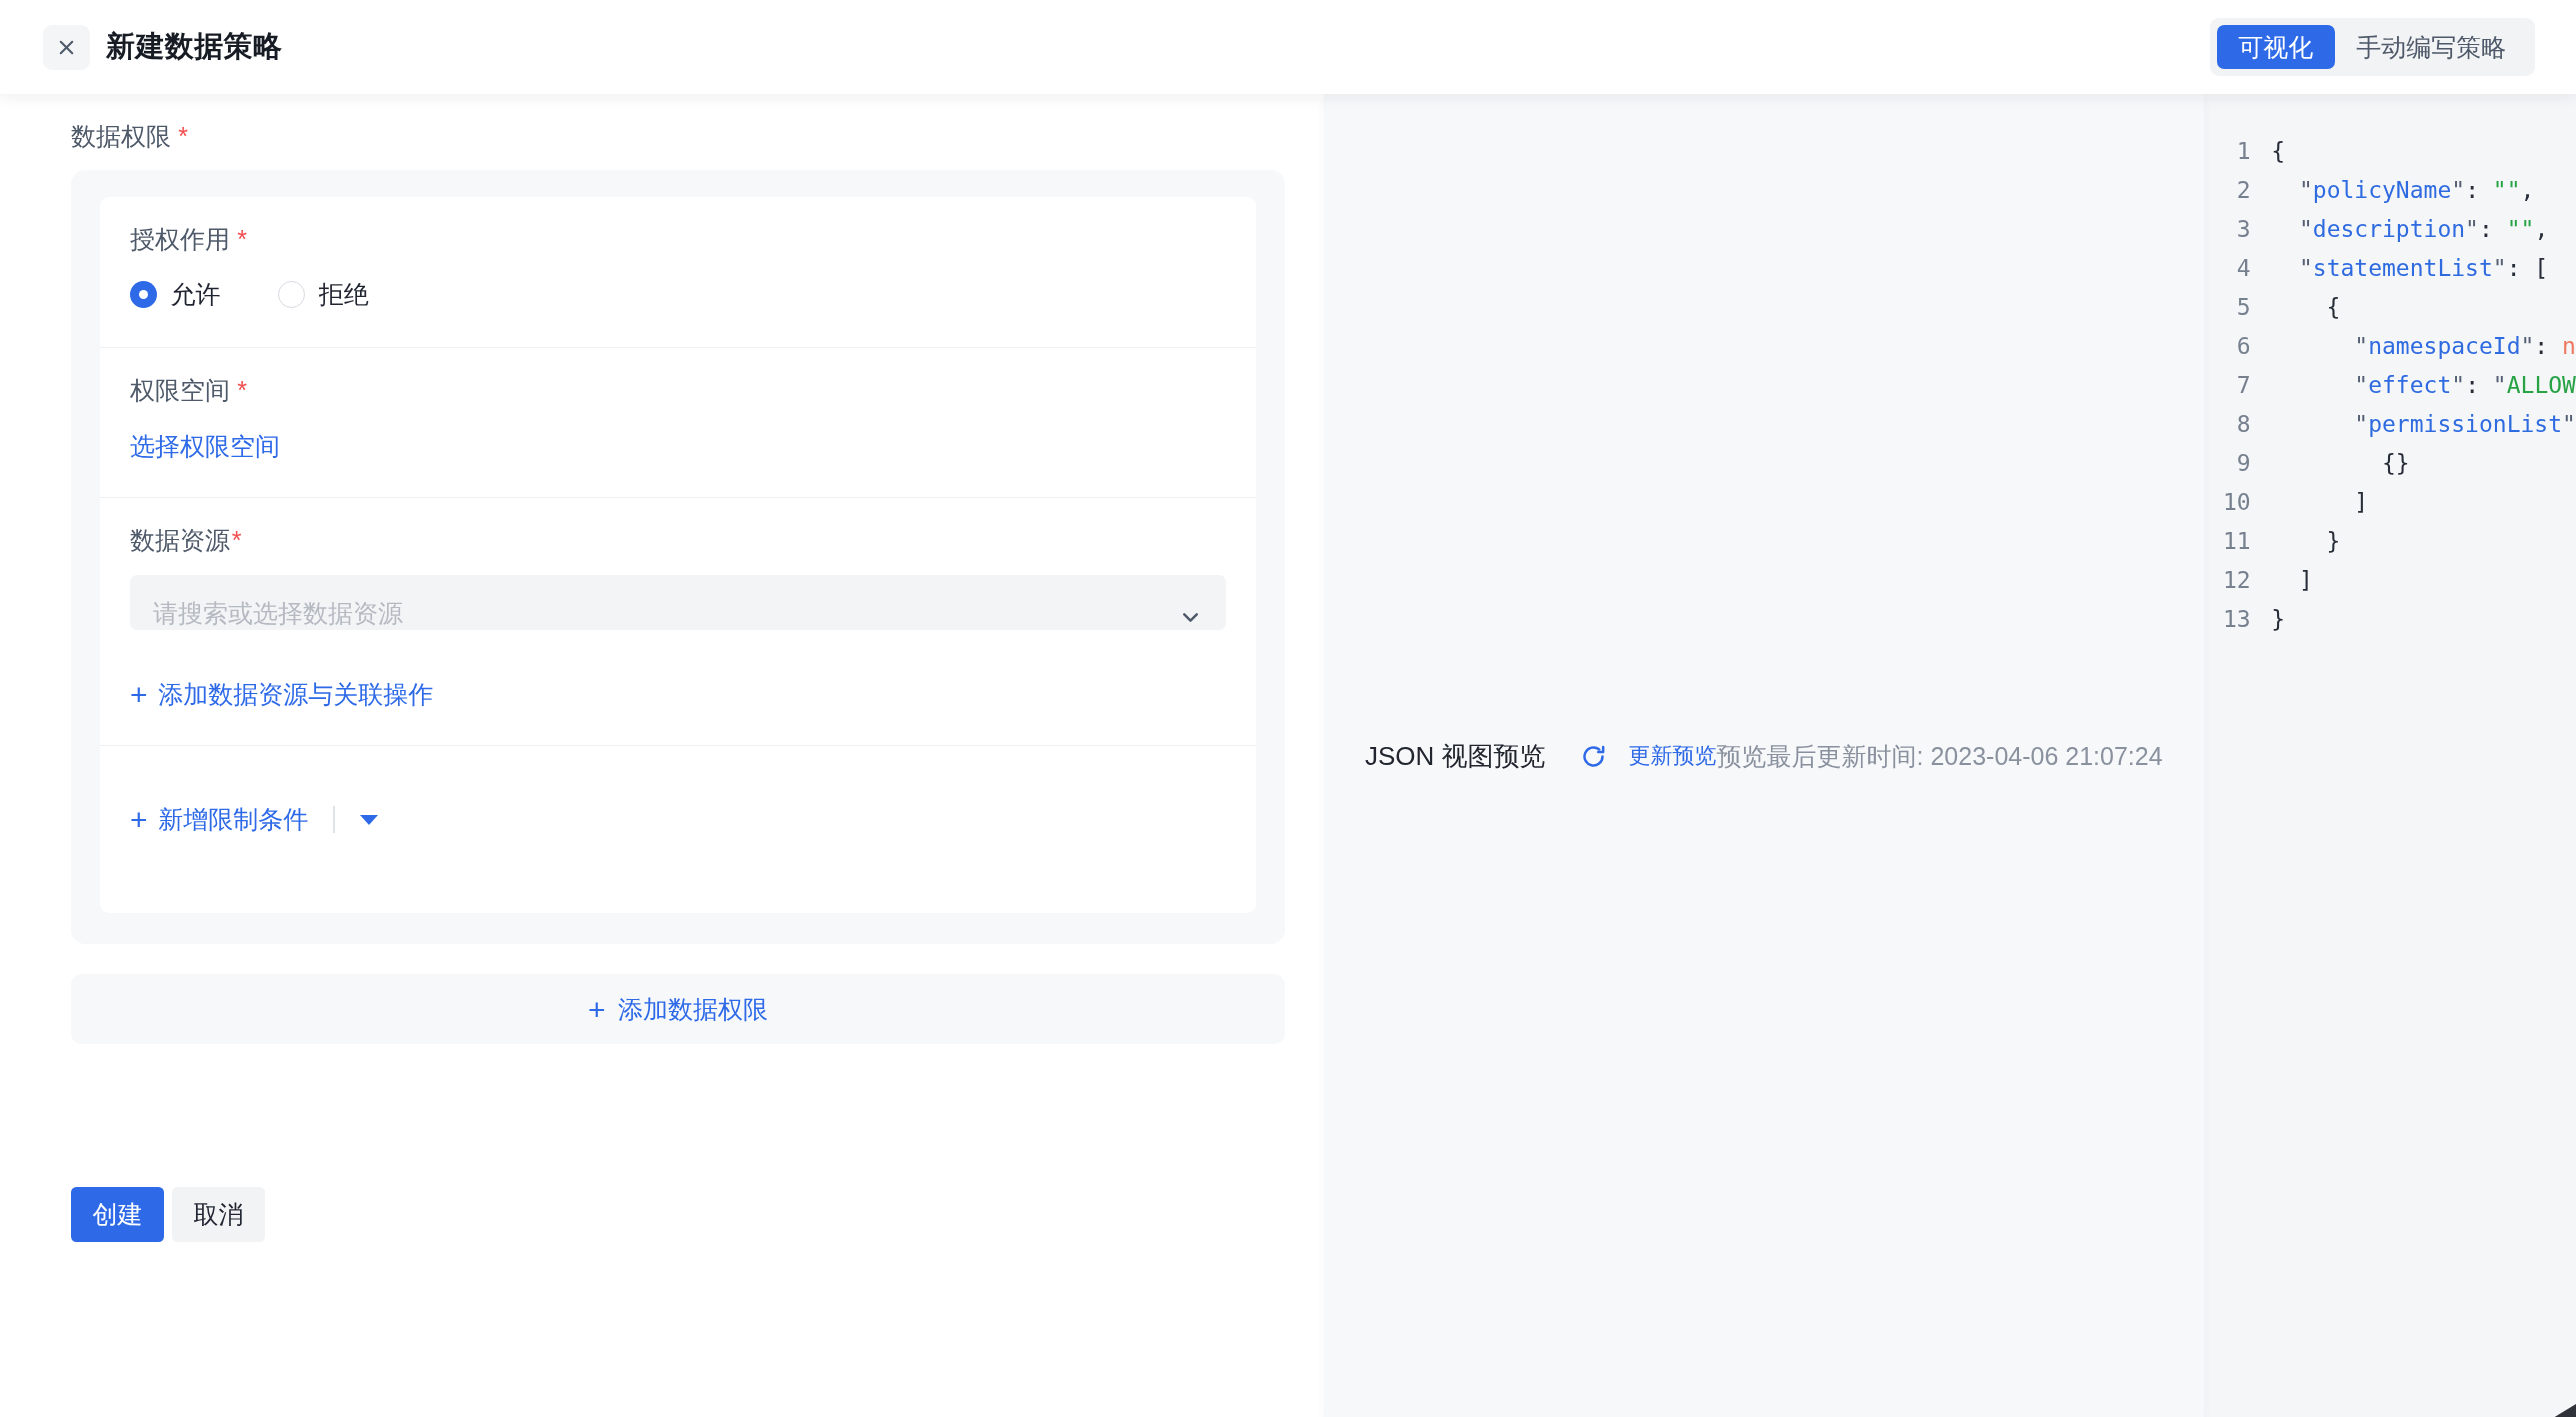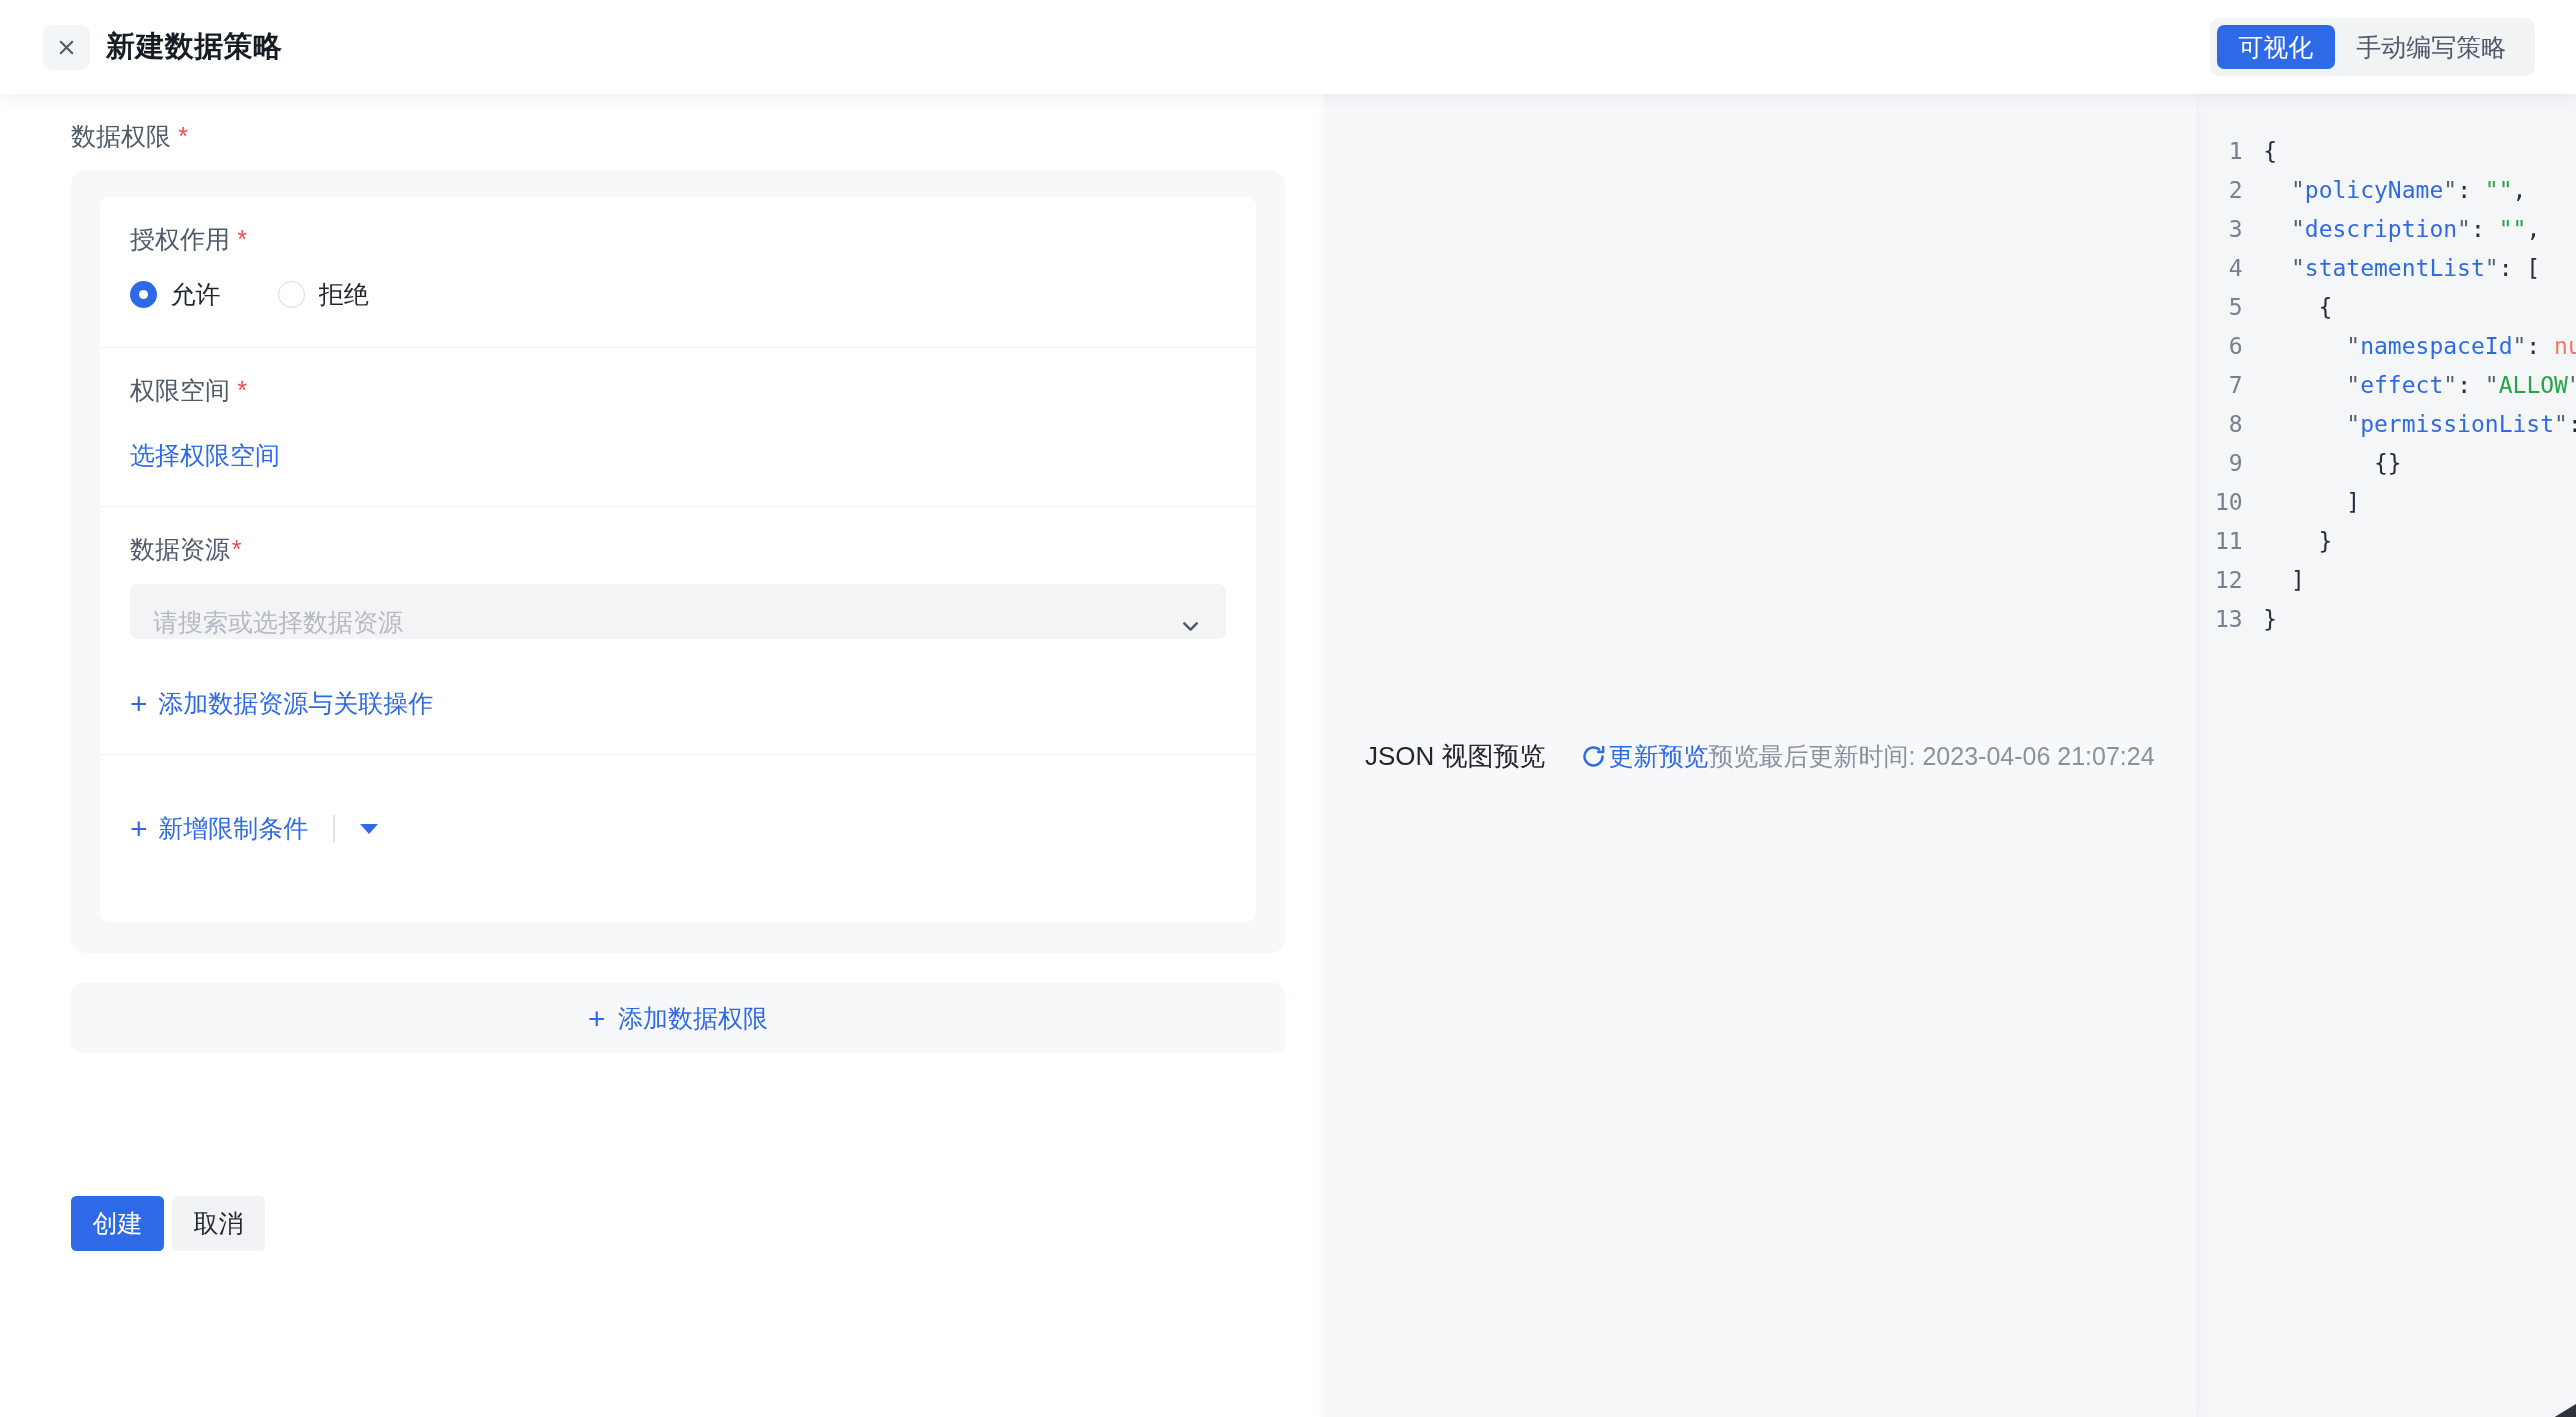--- a/index.html
+++ b/index.html
@@ -49,21 +49,21 @@
 
   .radio-row{margin-top:25px;display:flex;align-items:center;gap:58px;}
   .radio{display:flex;align-items:center;gap:13.4px;font-size:25px;color:var(--text-dark);cursor:pointer;}
   .radio-dot{width:27px;height:27px;border-radius:50%;flex:0 0 auto;position:relative;}
   .radio-dot.checked{background:var(--accent);}
   .radio-dot.checked::after{content:"";position:absolute;left:50%;top:50%;width:9px;height:9px;margin:-4.5px 0 0 -4.5px;border-radius:50%;background:#fff;}
   .radio-dot.unchecked{background:#fff;border:1.8px solid #d6d9e0;}
 
   .link{color:var(--accent);font-size:25px;display:inline-flex;align-items:center;cursor:pointer;line-height:29px;}
   .plus{font-size:30px;line-height:29px;margin-right:10.7px;font-weight:400;}
-  .ns-link{margin-top:37px;}
+  .ns-link{margin-top:28px;}
 
   .select{margin-top:21.5px;height:55px;background:#f3f4f6;border-radius:7.2px;display:flex;align-items:flex-end;padding:0 23px;cursor:pointer;}
   .select .ph{flex:1;font-size:25px;color:var(--placeholder);}
   .add-res-row{margin-top:50px;}
 
   .sec-cond{padding:23px 30px 79px;}
   .cond-row{margin-top:36px;display:flex;align-items:center;}
   .vdiv{width:1.8px;height:27px;background:#e0e3ea;margin:0 25px;}
   .caret-down{width:0;height:0;border-left:9px solid transparent;border-right:9px solid transparent;border-top:10.7px solid var(--accent);cursor:pointer;}
 
@@ -71,21 +71,21 @@
   .add-perm-bar .plus{margin-right:12.5px;}
 
   .actions{margin-top:143px;display:flex;gap:8px;}
   .btn{height:55px;min-width:73px;padding:0 21.5px;border:none;border-radius:5.4px;font-size:25px;display:flex;align-items:center;justify-content:center;cursor:pointer;font-family:inherit;}
   .btn-primary{background:var(--accent);color:#fff;}
   .btn-default{background:var(--control-gray);color:var(--text-dark);}
 
   
   .preview-header{flex:0 0 101px;display:flex;align-items:center;padding:0 41px;background:#f7f8fa;box-shadow:0 3.6px 9px rgba(50,60,90,.05);position:relative;z-index:2;}
   .preview-title{font-size:26px;color:#20252e;white-space:nowrap;}
-  .refresh-link{margin-left:34px;display:flex;align-items:center;gap:2px;font-size:25px;color:var(--accent);cursor:pointer;white-space:nowrap;}
+  .refresh-link{margin-left:34px;display:flex;align-items:center;gap:22px;font-size:22px;color:var(--accent);cursor:pointer;white-space:nowrap;}
   .updated{margin-left:auto;font-size:25px;color:var(--text-muted);white-space:nowrap;}
 
   .code-area{flex:1;padding-top:38px;font-family:"DejaVu Sans Mono","Liberation Mono",monospace;font-size:23px;overflow:hidden;}
   .code-line{display:flex;line-height:39px;}
   .ln{flex:0 0 47px;text-align:right;color:var(--code-linenum);user-select:none;}
   .code{margin-left:20.6px;white-space:pre;}
   .tok-p{color:var(--code-punct);}
   .tok-q{color:var(--code-quote);}
   .tok-k{color:var(--code-key);}
   .tok-s{color:var(--code-string);}

